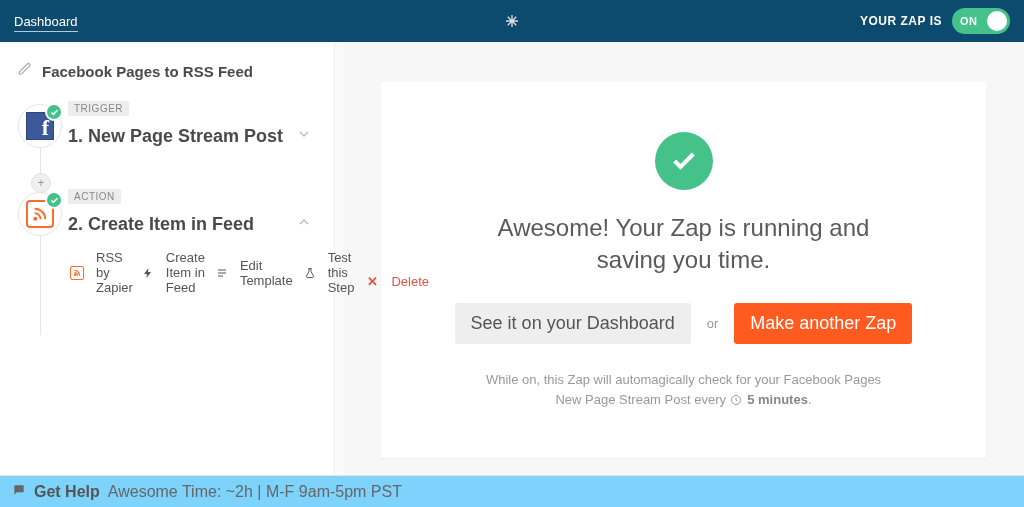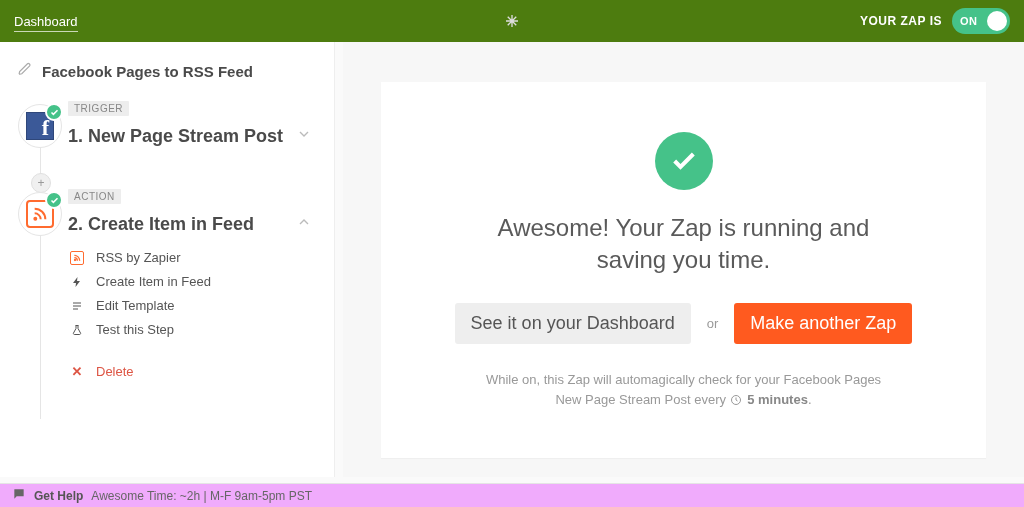--- a/index.html
+++ b/index.html
@@ -1,19 +1,19 @@
 <!DOCTYPE html>
 <html><head>
 <meta charset="utf-8">
 <style>
   * { box-sizing: border-box; margin: 0; padding: 0; }
   html, body { width: 1024px; height: 507px; font-family: -apple-system, "Helvetica Neue", Arial, sans-serif; background:#fafafa; overflow:hidden; position:relative; }
 
   
-  .topbar { height:42px; background:#4d7c0f; display:flex; align-items:center; justify-content:space-between; padding:0 14px; color:#fff; }
+  .topbar { height:42px; background:#0c4a6e; display:flex; align-items:center; justify-content:space-between; padding:0 14px; color:#fff; }
   .topbar-left a { color:#fff; text-decoration:none; font-size:13px; border-bottom:1px solid rgba(255,255,255,.7); padding-bottom:2px; }
   .topbar-center { position:absolute; left:50%; transform:translateX(-50%); color:#fff; }
   .star-icon svg { display:block; }
   .topbar-right { display:flex; align-items:center; gap:10px; font-size:12px; font-weight:700; letter-spacing:.5px; }
   .toggle { width:58px; height:26px; border-radius:13px; background:#45c289; position:relative; display:flex; align-items:center; }
   .toggle .label { color:#fff; font-size:11px; font-weight:700; padding-left:8px; }
   .toggle .knob { position:absolute; right:3px; width:20px; height:20px; border-radius:50%; background:#fff; }
 
   
   .shell { display:flex; height:calc(507px - 42px - 30px);gap:8px; }
@@ -37,21 +37,21 @@
   .rss-icon { width:28px; height:28px; border:2px solid #ff6b2f; border-radius:4px; display:flex; align-items:center; justify-content:center; }
   .rss-icon svg { width:16px; height:16px; }
   .node-check { position:absolute; top:-2px; right:-2px; width:18px; height:18px; border-radius:50%; background:#45c289; border:2px solid #fff; display:flex; align-items:center; justify-content:center; }
   .node-check svg { width:9px; height:9px; }
 
   .step-tag { display:inline-block; font-size:10px; letter-spacing:.5px; color:#888; background:#ededed; padding:2px 6px; border-radius:1px; margin-bottom:6px; }
   .step-head { display:flex; align-items:center; justify-content:space-between; }
   .step-name { font-size:18px; font-weight:600; color:#4a4a4a; }
   .chev { color:#bbb; cursor:pointer; padding:4px; }
 
-  .sub-list { margin-top:12px; margin-left:2px; display:flex; flex-direction:column; gap:9px; }
+  .sub-list { margin-top:12px; margin-left:2px; display:flex; flex-direction:row; gap:9px; }
   .sub-item { display:flex; align-items:center; gap:12px; font-size:13px; color:#555; cursor:pointer; }
   .sub-item .ico { width:14px; display:flex; justify-content:center; color:#666; }
   .sub-item.delete { color:#d54; margin-top:18px; }
   .sub-item.delete .ico { color:#d54; font-weight:700; }
   .rss-mini { width:14px; height:14px; border:1.2px solid #ff6b2f; border-radius:2px; display:flex; align-items:center; justify-content:center; }
   .rss-mini svg { width:8px; height:8px; }
 
   
   .panel { background:#fff; padding:50px 40px 46px; box-shadow:0 1px 1px rgba(0,0,0,.03); text-align:center; }
   .big-check { width:58px; height:58px; border-radius:50%; background:#45c289; margin:0 auto 22px; display:flex; align-items:center; justify-content:center; }
@@ -60,21 +60,21 @@
   .btn-row { display:flex; align-items:center; justify-content:center; gap:16px; margin-bottom:26px; }
   .btn { padding:10px 16px; border-radius:3px; font-size:18px; cursor:pointer; border:none; }
   .btn-gray { background:#eee; color:#555; }
   .btn-orange { background:#ff5a1f; color:#fff; }
   .or { color:#999; font-size:13px; }
   .explain { color:#999; font-size:13px; line-height:1.55; max-width:420px; margin:0 auto; }
   .explain .clock { display:inline-block; vertical-align:-2px; margin-right:2px; }
   .explain strong { color:#888; font-weight:600; }
 
   
-  .footer { position:absolute; left:0; right:0; bottom:0; height:24px; background:#f0abfc; border-top:1px solid #e5e5e5; display:flex; align-items:center; gap:8px; padding:0 12px; font-size:12px; color:#666; }
+  .footer { position:absolute; left:0; right:0; bottom:0; height:32px; background:#7dd3fc; border-top:1px solid #e5e5e5; display:flex; align-items:center; gap:8px; padding:0 12px; font-size:16px; color:#666; }
   .footer .get-help { font-weight:700; color:#555; }
 </style>
 </head>
 <body>
 
 <div class="topbar">
   <div class="topbar-left">
     <a href="#">Dashboard</a>
   </div>
   <div class="topbar-center">

